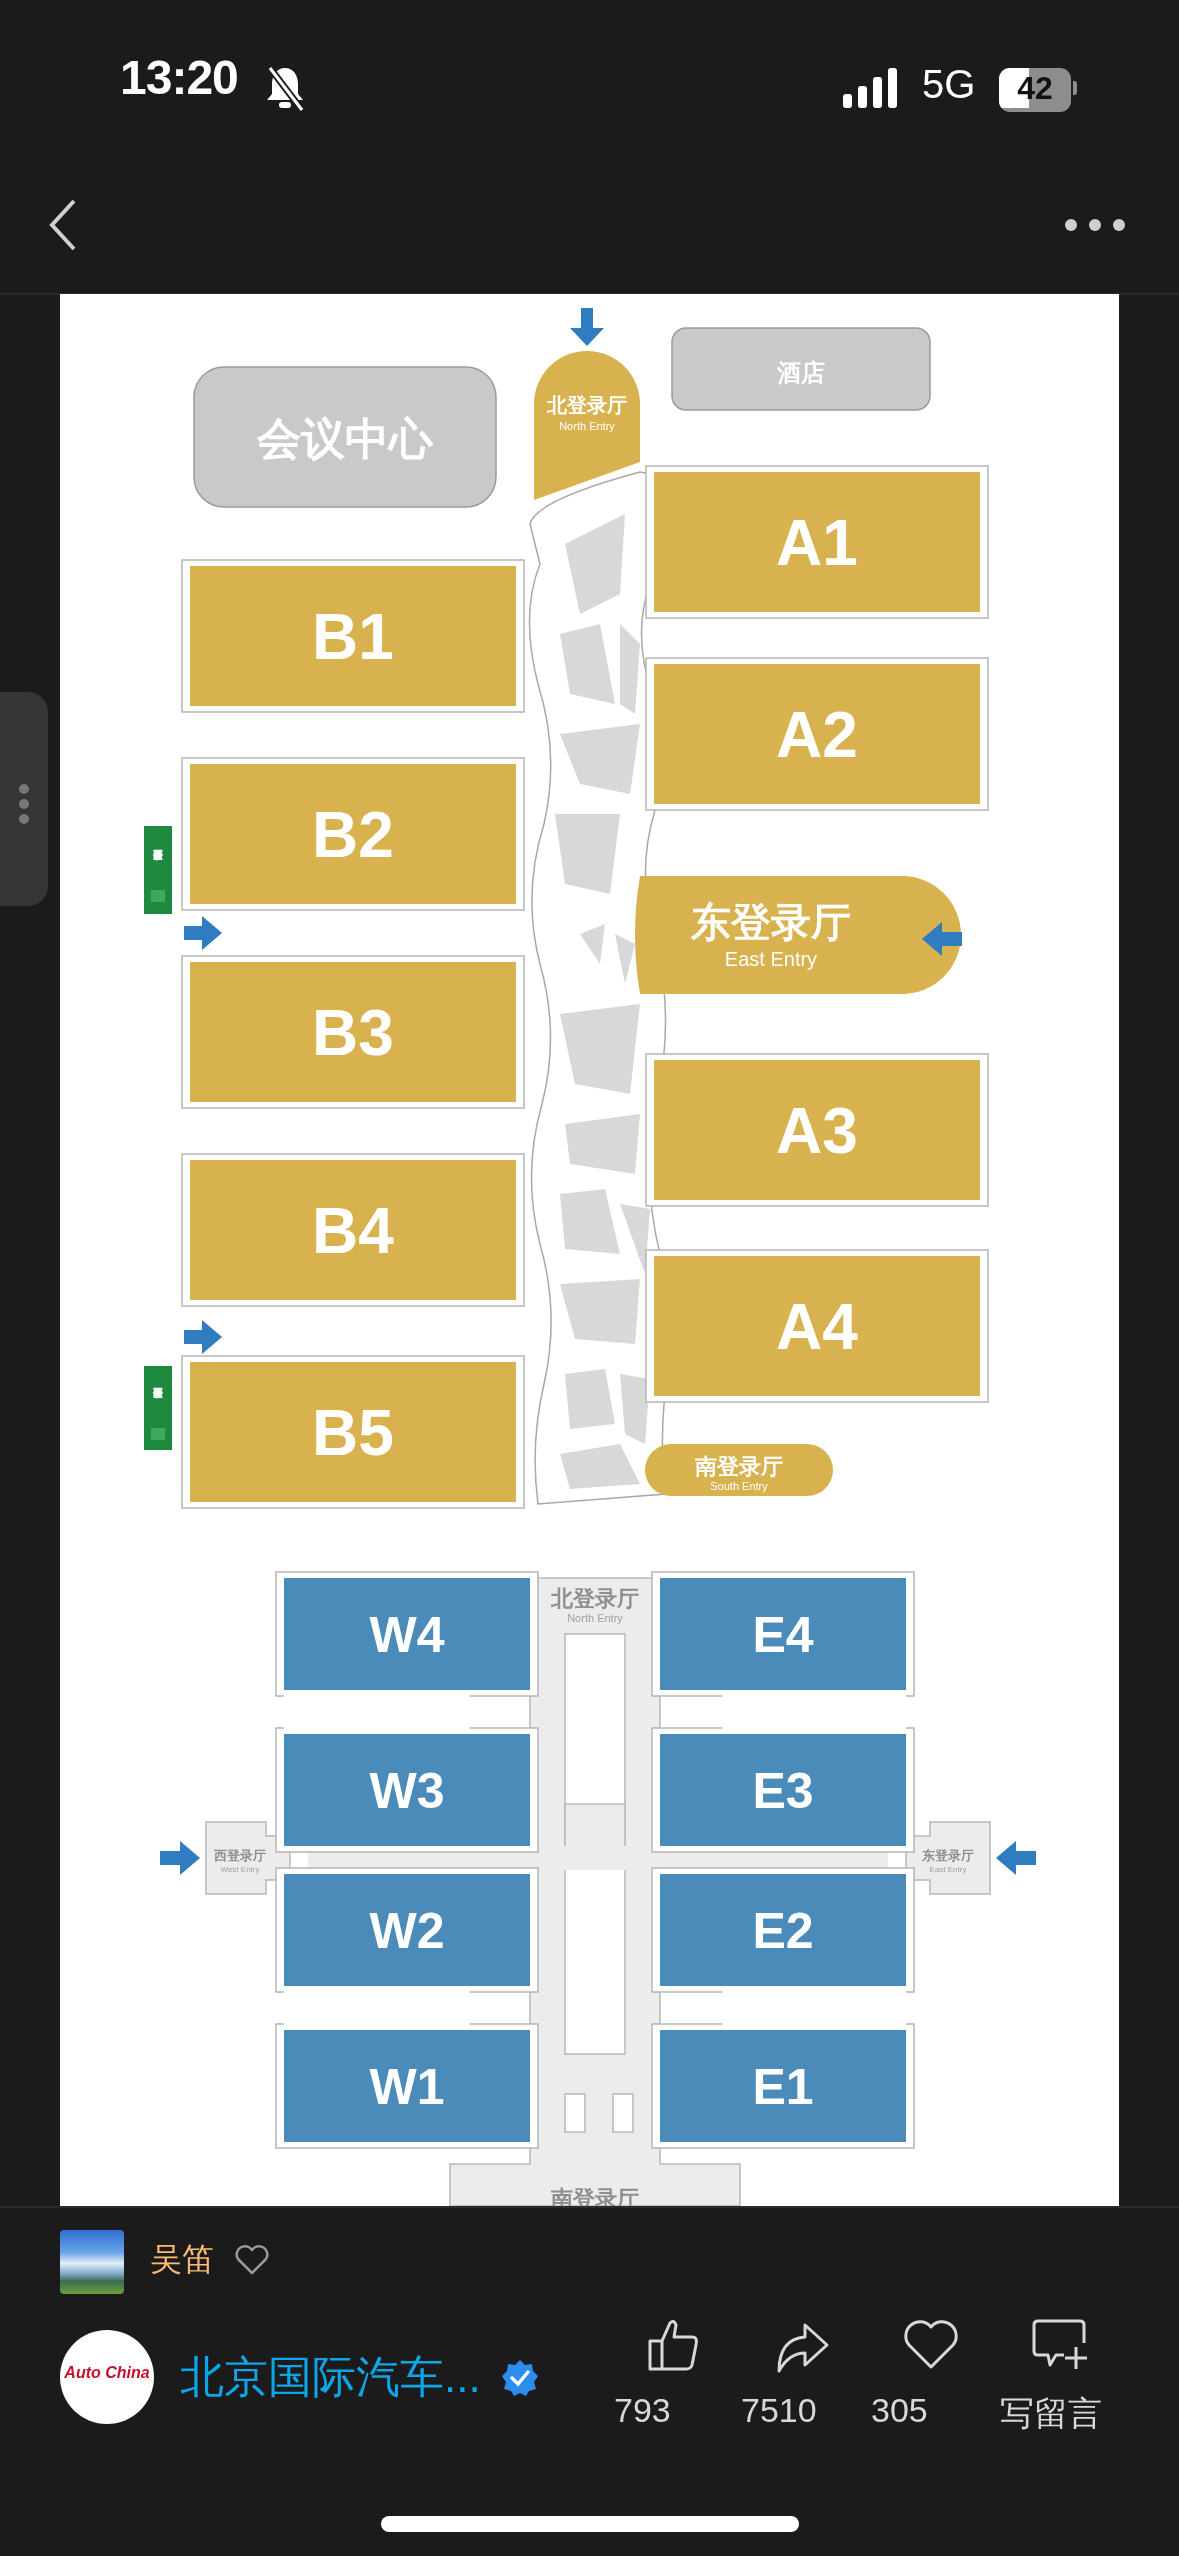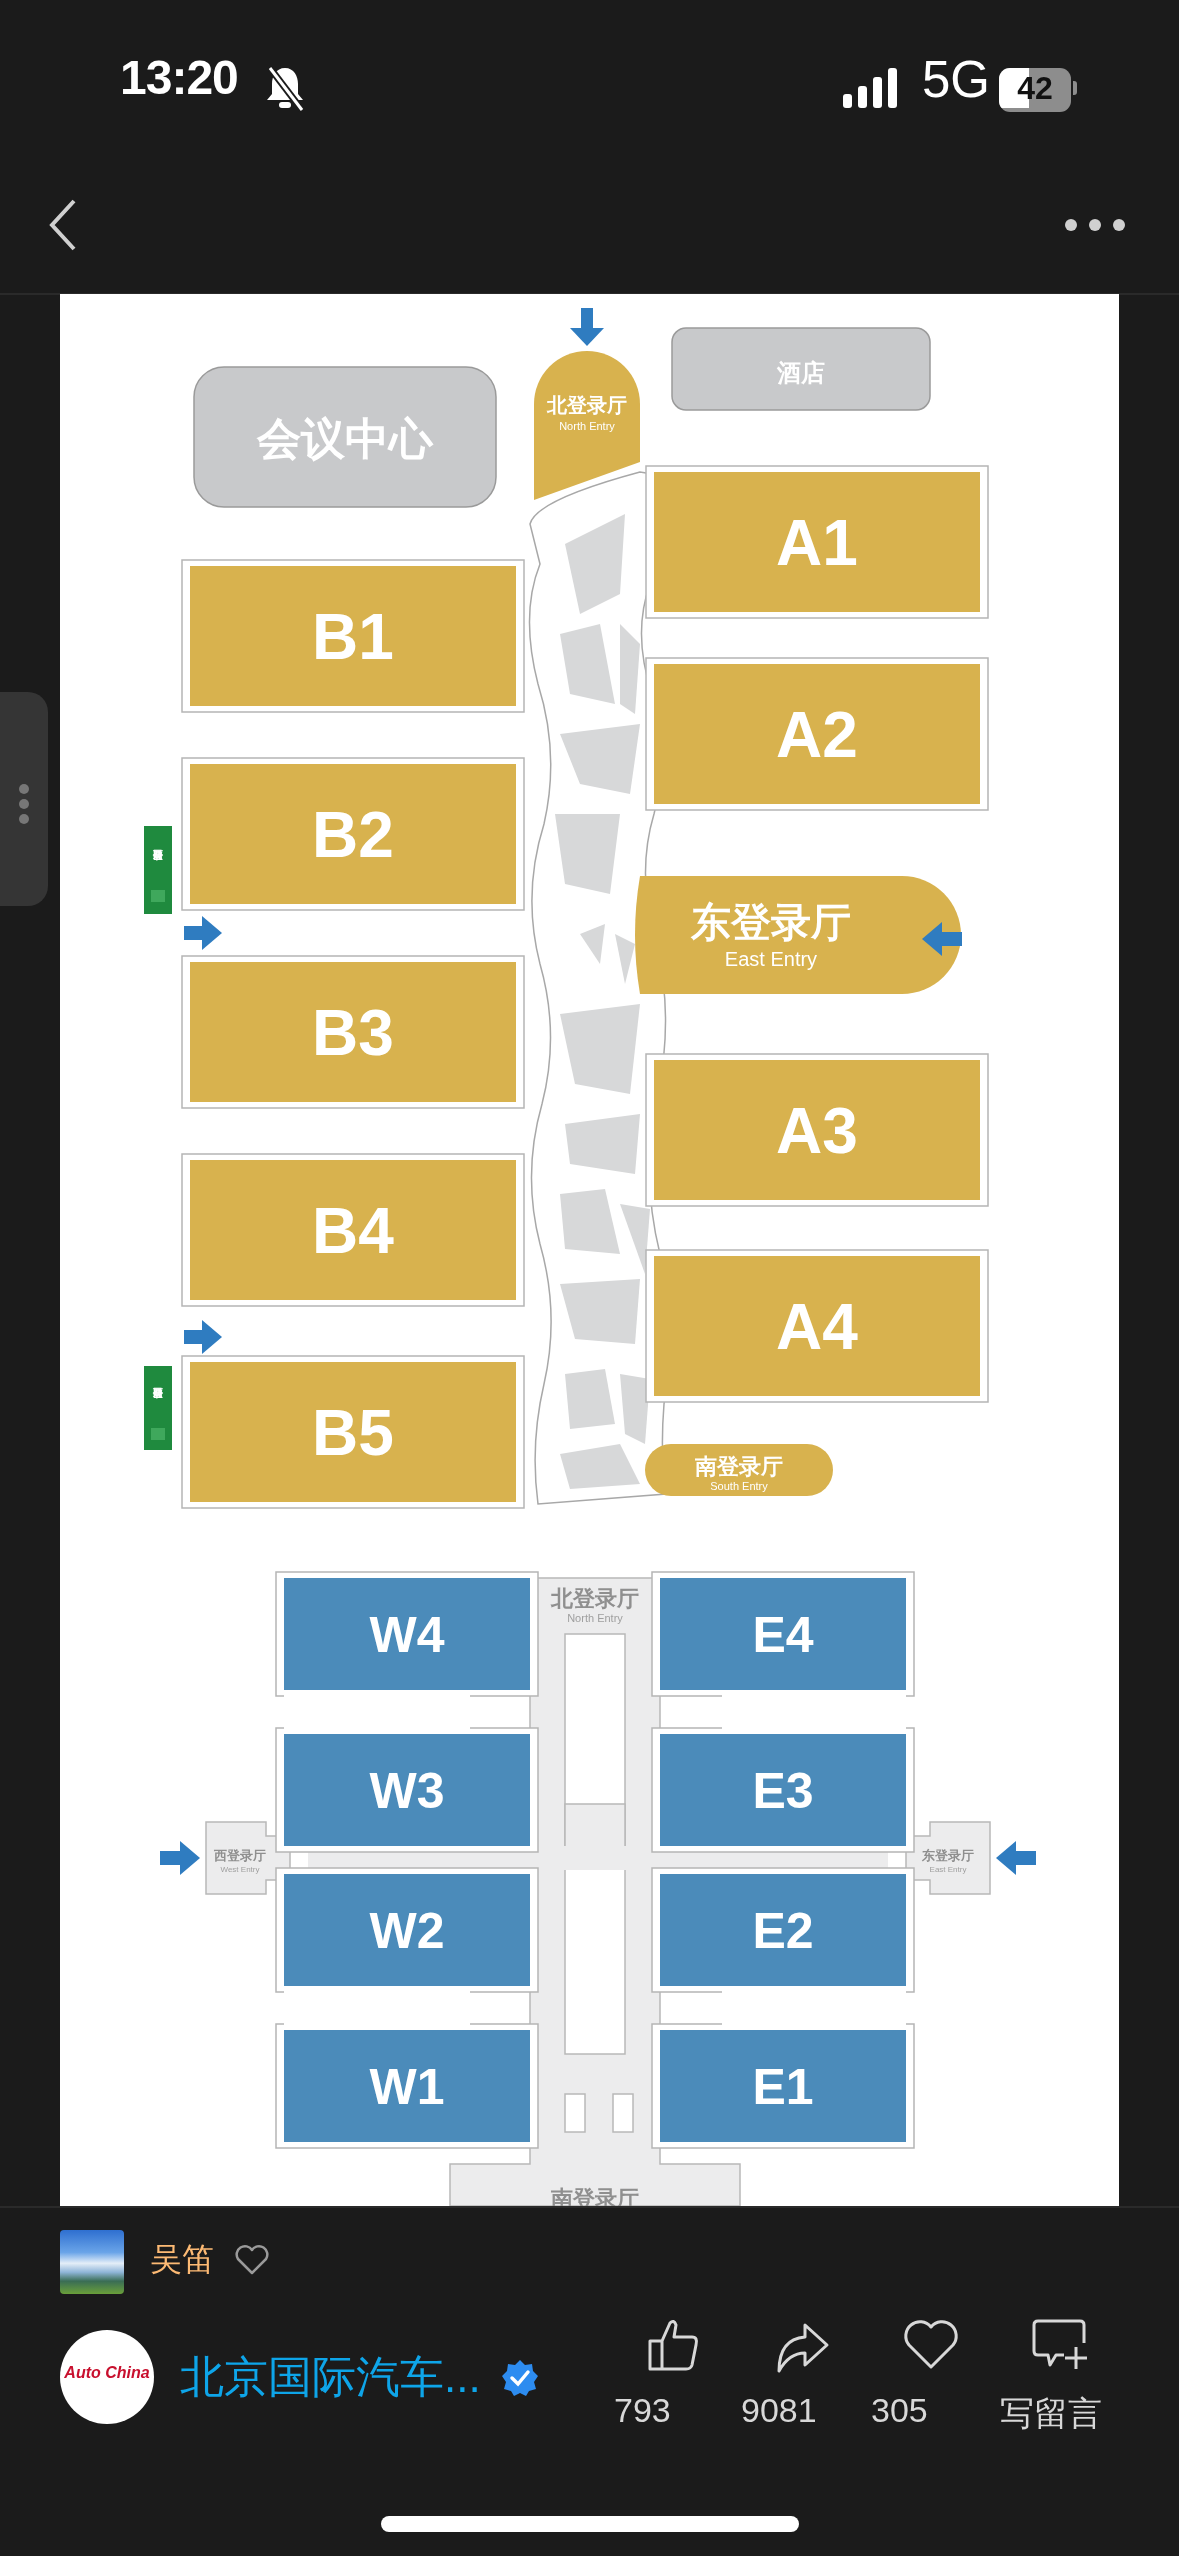--- a/index.html
+++ b/index.html
@@ -3,21 +3,21 @@
 <meta charset="utf-8">
 <style>
   * { box-sizing: border-box; margin: 0; padding: 0; }
   html, body { width: 1179px; height: 2556px; background: #1b1b1b; overflow: hidden; }
   body { position: relative; font-family: "Liberation Sans", "DejaVu Sans", sans-serif; color: #fff; }
 
   
   .status-time { position: absolute; left: 120px; top: 50px; font-size: 48px; font-weight: bold; letter-spacing: -1px; }
   .mute-icon { position: absolute; left: 262px; top: 64px; width: 46px; height: 48px; }
   .signal-icon { position: absolute; left: 843px; top: 68px; width: 60px; height: 40px; }
-  .net-label { position: absolute; left: 922px; top: 50px; font-size: 51px; }
+  .net-label { position: absolute; left: 922px; top: 62px; font-size: 40px; }
   .battery { position: absolute; left: 999px; top: 68px; width: 78px; height: 40px; }
   .battery-body { position: absolute; left: 0; top: 0; width: 72px; height: 44px; border-radius: 11px; background: #8d8d8d; overflow: hidden; }
   .battery-fill { position: absolute; left: 0; top: 0; height: 40px; background: #fff; }
   .battery-text { position: absolute; left: 0; top: 0; width: 72px; text-align: center; font-size: 32px; font-weight: bold; color: #111; line-height: 40px; }
   .battery-tip { position: absolute; left: 74px; top: 13px; width: 4px; height: 14px; border-radius: 0 3px 3px 0; background: #8d8d8d; }
 
   
   .back-button { position: absolute; left: 46px; top: 195px; width: 40px; height: 60px; cursor: pointer; }
   .more-button { position: absolute; left: 1060px; top: 210px; width: 70px; height: 30px; cursor: pointer; }
   .nav-divider { position: absolute; left: 0; top: 293px; width: 1179px; height: 2px; background: #2a2a2a; }
@@ -314,21 +314,21 @@
 <div class="action" style="left:614px">
   <svg width="60" height="60" viewBox="0 0 60 60">
     <path d="M6 26 L18 26 L18 54 L6 54 Z M18 26 L26 8 Q30 4 32 10 L30 22 L48 22 Q54 22 52 30 L48 50 Q47 54 42 54 L18 54" fill="none" stroke="#d8d8d8" stroke-width="3" stroke-linejoin="round"></path>
   </svg>
   <div class="count">793</div>
 </div>
 <div class="action" style="left:741px">
   <svg width="60" height="60" viewBox="0 0 60 60">
     <path d="M8 56 Q8 24 34 22 L34 10 L56 30 L34 50 L34 38 Q18 38 8 56 Z" fill="none" stroke="#d8d8d8" stroke-width="3" stroke-linejoin="round"></path>
   </svg>
-  <div class="count">9081</div>
+  <div class="count">7510</div>
 </div>
 <div class="action" style="left:871px">
   <svg width="60" height="60" viewBox="0 0 60 60">
     <path d="M30 52 L8 30 A12 12 0 0 1 30 12 A12 12 0 0 1 52 30 Z" fill="none" stroke="#d8d8d8" stroke-width="3" stroke-linejoin="round"></path>
   </svg>
   <div class="count">305</div>
 </div>
 <div class="action" style="left:1000px">
   <svg width="60" height="60" viewBox="0 0 60 60">
     <path d="M34 40 L26 40 L20 50 L18 40 L8 40 Q4 40 4 36 L4 10 Q4 6 8 6 L50 6 Q54 6 54 10 L54 28" fill="none" stroke="#d8d8d8" stroke-width="3" stroke-linejoin="round"></path>

